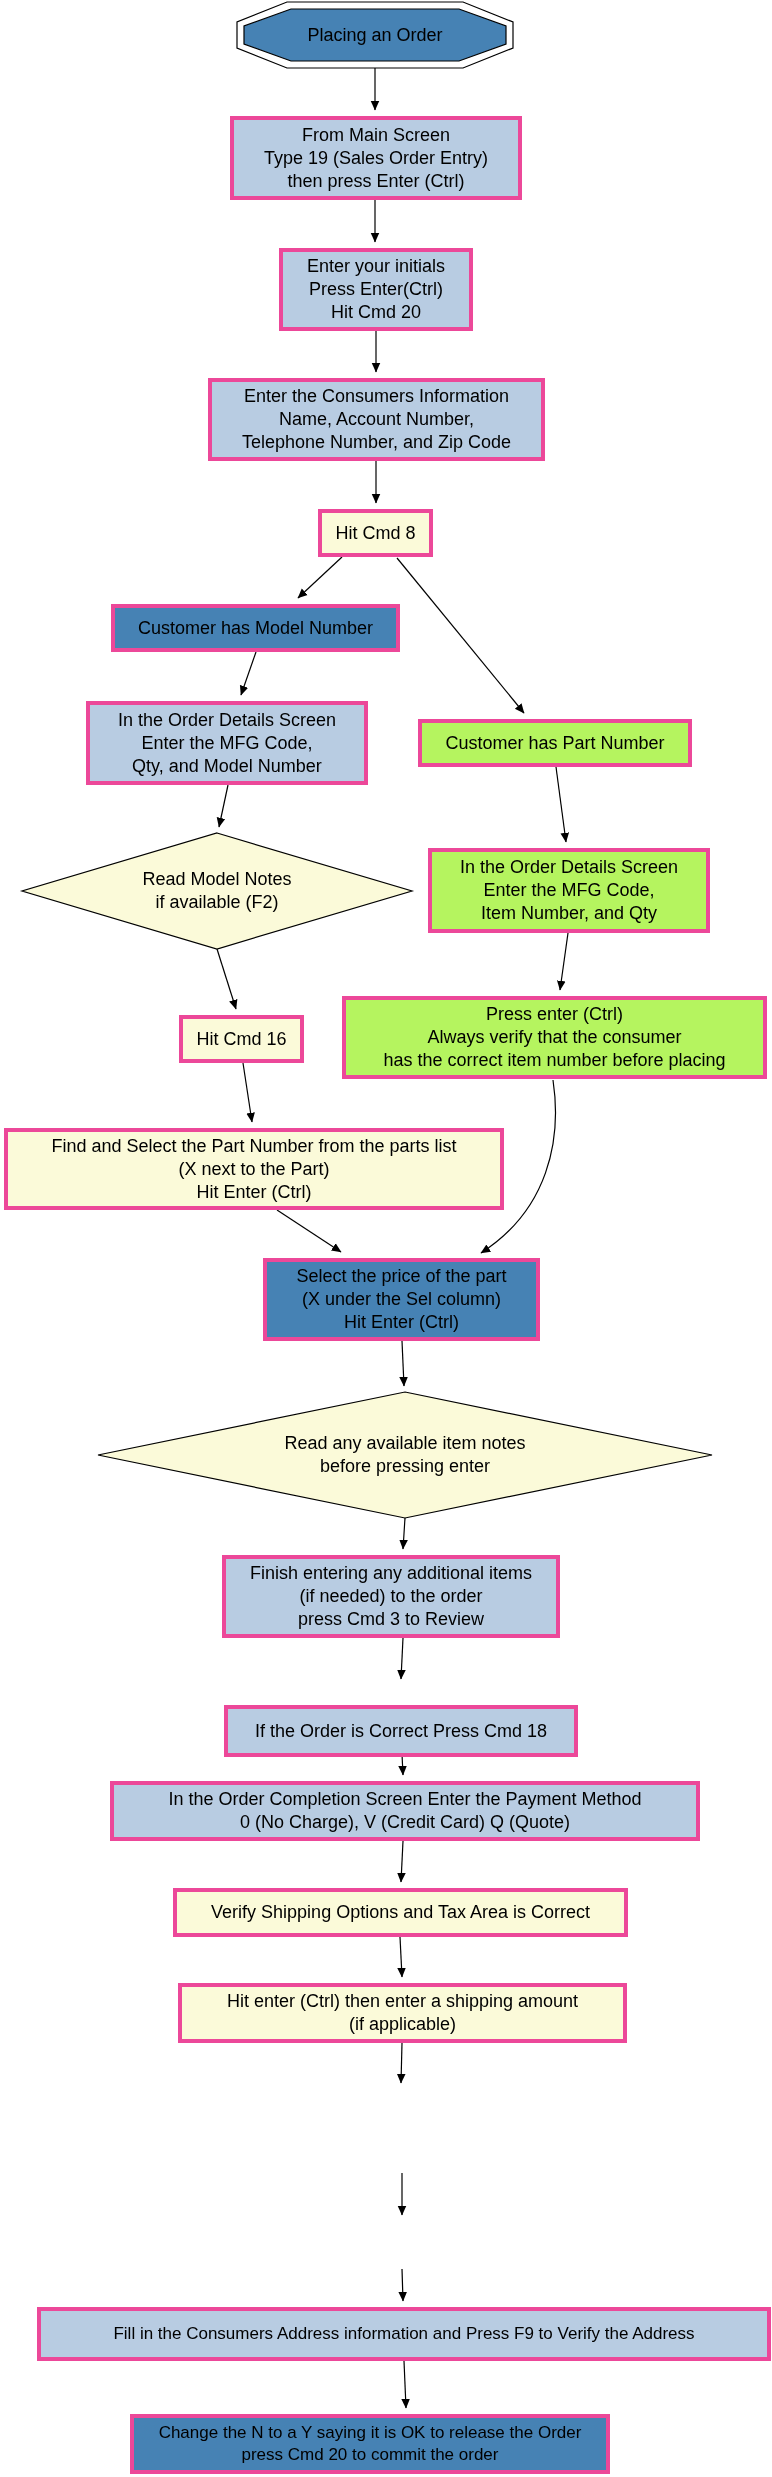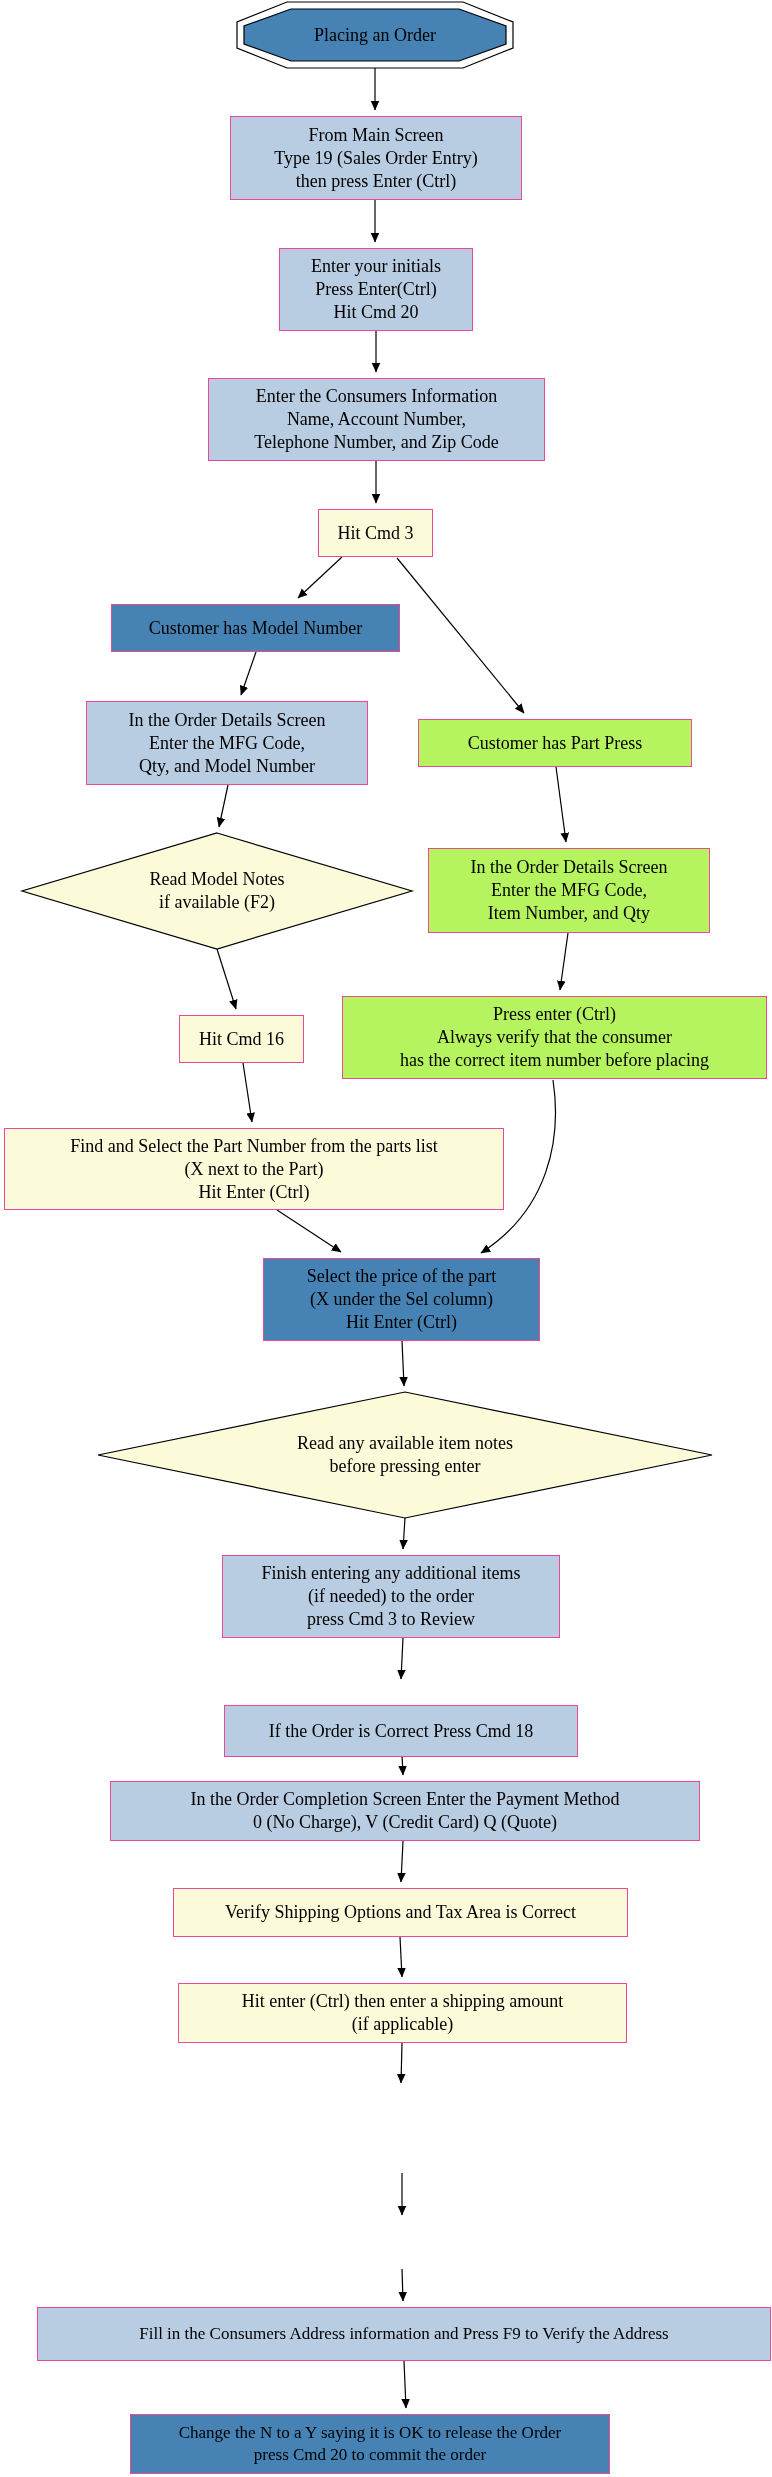--- a/index.html
+++ b/index.html
@@ -1,28 +1,28 @@
 <!DOCTYPE html>
 <html style="--steelblue: #4682B4; --lightsteelblue: #B8CCE2; --lightyellow: #FBFAD9; --greenyellow: #B5F45F; --edge: #000000; --background: #FFFFFF; --text: #000000;"><head>
 <meta charset="utf-8">
 <style>
   html,body { margin:0; padding:0; background:#ffffff; }
   #canvas {
     position:relative; width:772px; height:2477px;
     background:#ffffff;
-    font-family:Liberation Serif, serif;
+    font-family:Liberation Sans, sans-serif;
     overflow:hidden;
   }
   #edge-layer { position:absolute; left:0; top:0; z-index:1; }
   .node {
     position:absolute; z-index:2;
     display:flex; align-items:center; justify-content:center;
     text-align:center; color:#000; font-size:18px; line-height:23px;
   }
-  .box { border:1px solid #ec4899; box-sizing:border-box; }
+  .box { border:4px solid #ec4899; box-sizing:border-box; }
   .fill-blue      { background: var(--steelblue, #4682B4); }
   .fill-lightblue { background: var(--lightsteelblue, #B8CCE2); }
   .fill-yellow    { background: var(--lightyellow, #FBFAD9); }
   .fill-green     { background: var(--greenyellow, #B5F45F); }
   .shape-label { background:transparent; border:none; z-index:3; }
   .node-label { white-space:pre; }
   .fs17 { font-size:17px; line-height:22px; }
 </style>
 </head>
 <body>
@@ -88,40 +88,40 @@
 Hit Cmd 20</span>
   </div>
 
   <div class="node box fill-lightblue" style="left:208px;top:378px;width:337px;height:83px">
     <span class="node-label">Enter the Consumers Information
 Name, Account Number,
 Telephone Number, and Zip Code</span>
   </div>
 
   <div class="node box fill-yellow" style="left:318px;top:509px;width:115px;height:48px">
-    <span class="node-label">Hit Cmd 3</span>
+    <span class="node-label">Hit Cmd 8</span>
   </div>
 
   <div class="node box fill-blue" style="left:111px;top:604px;width:289px;height:48px">
     <span class="node-label">Customer has Model Number</span>
   </div>
 
   <div class="node box fill-lightblue" style="left:86px;top:701px;width:282px;height:84px">
     <span class="node-label">In the Order Details Screen
 Enter the MFG Code,
 Qty, and Model Number</span>
   </div>
 
   <div class="node shape-label" style="left:22px;top:833px;width:390px;height:116px">
     <span class="node-label">Read Model Notes
 if available (F2)</span>
   </div>
 
   <div class="node box fill-green" style="left:418px;top:719px;width:274px;height:48px">
-    <span class="node-label">Customer has Part Press</span>
+    <span class="node-label">Customer has Part Number</span>
   </div>
 
   <div class="node box fill-green" style="left:428px;top:848px;width:282px;height:85px">
     <span class="node-label">In the Order Details Screen
 Enter the MFG Code,
 Item Number, and Qty</span>
   </div>
 
   <div class="node box fill-yellow" style="left:179px;top:1015px;width:125px;height:48px">
     <span class="node-label">Hit Cmd 16</span>

